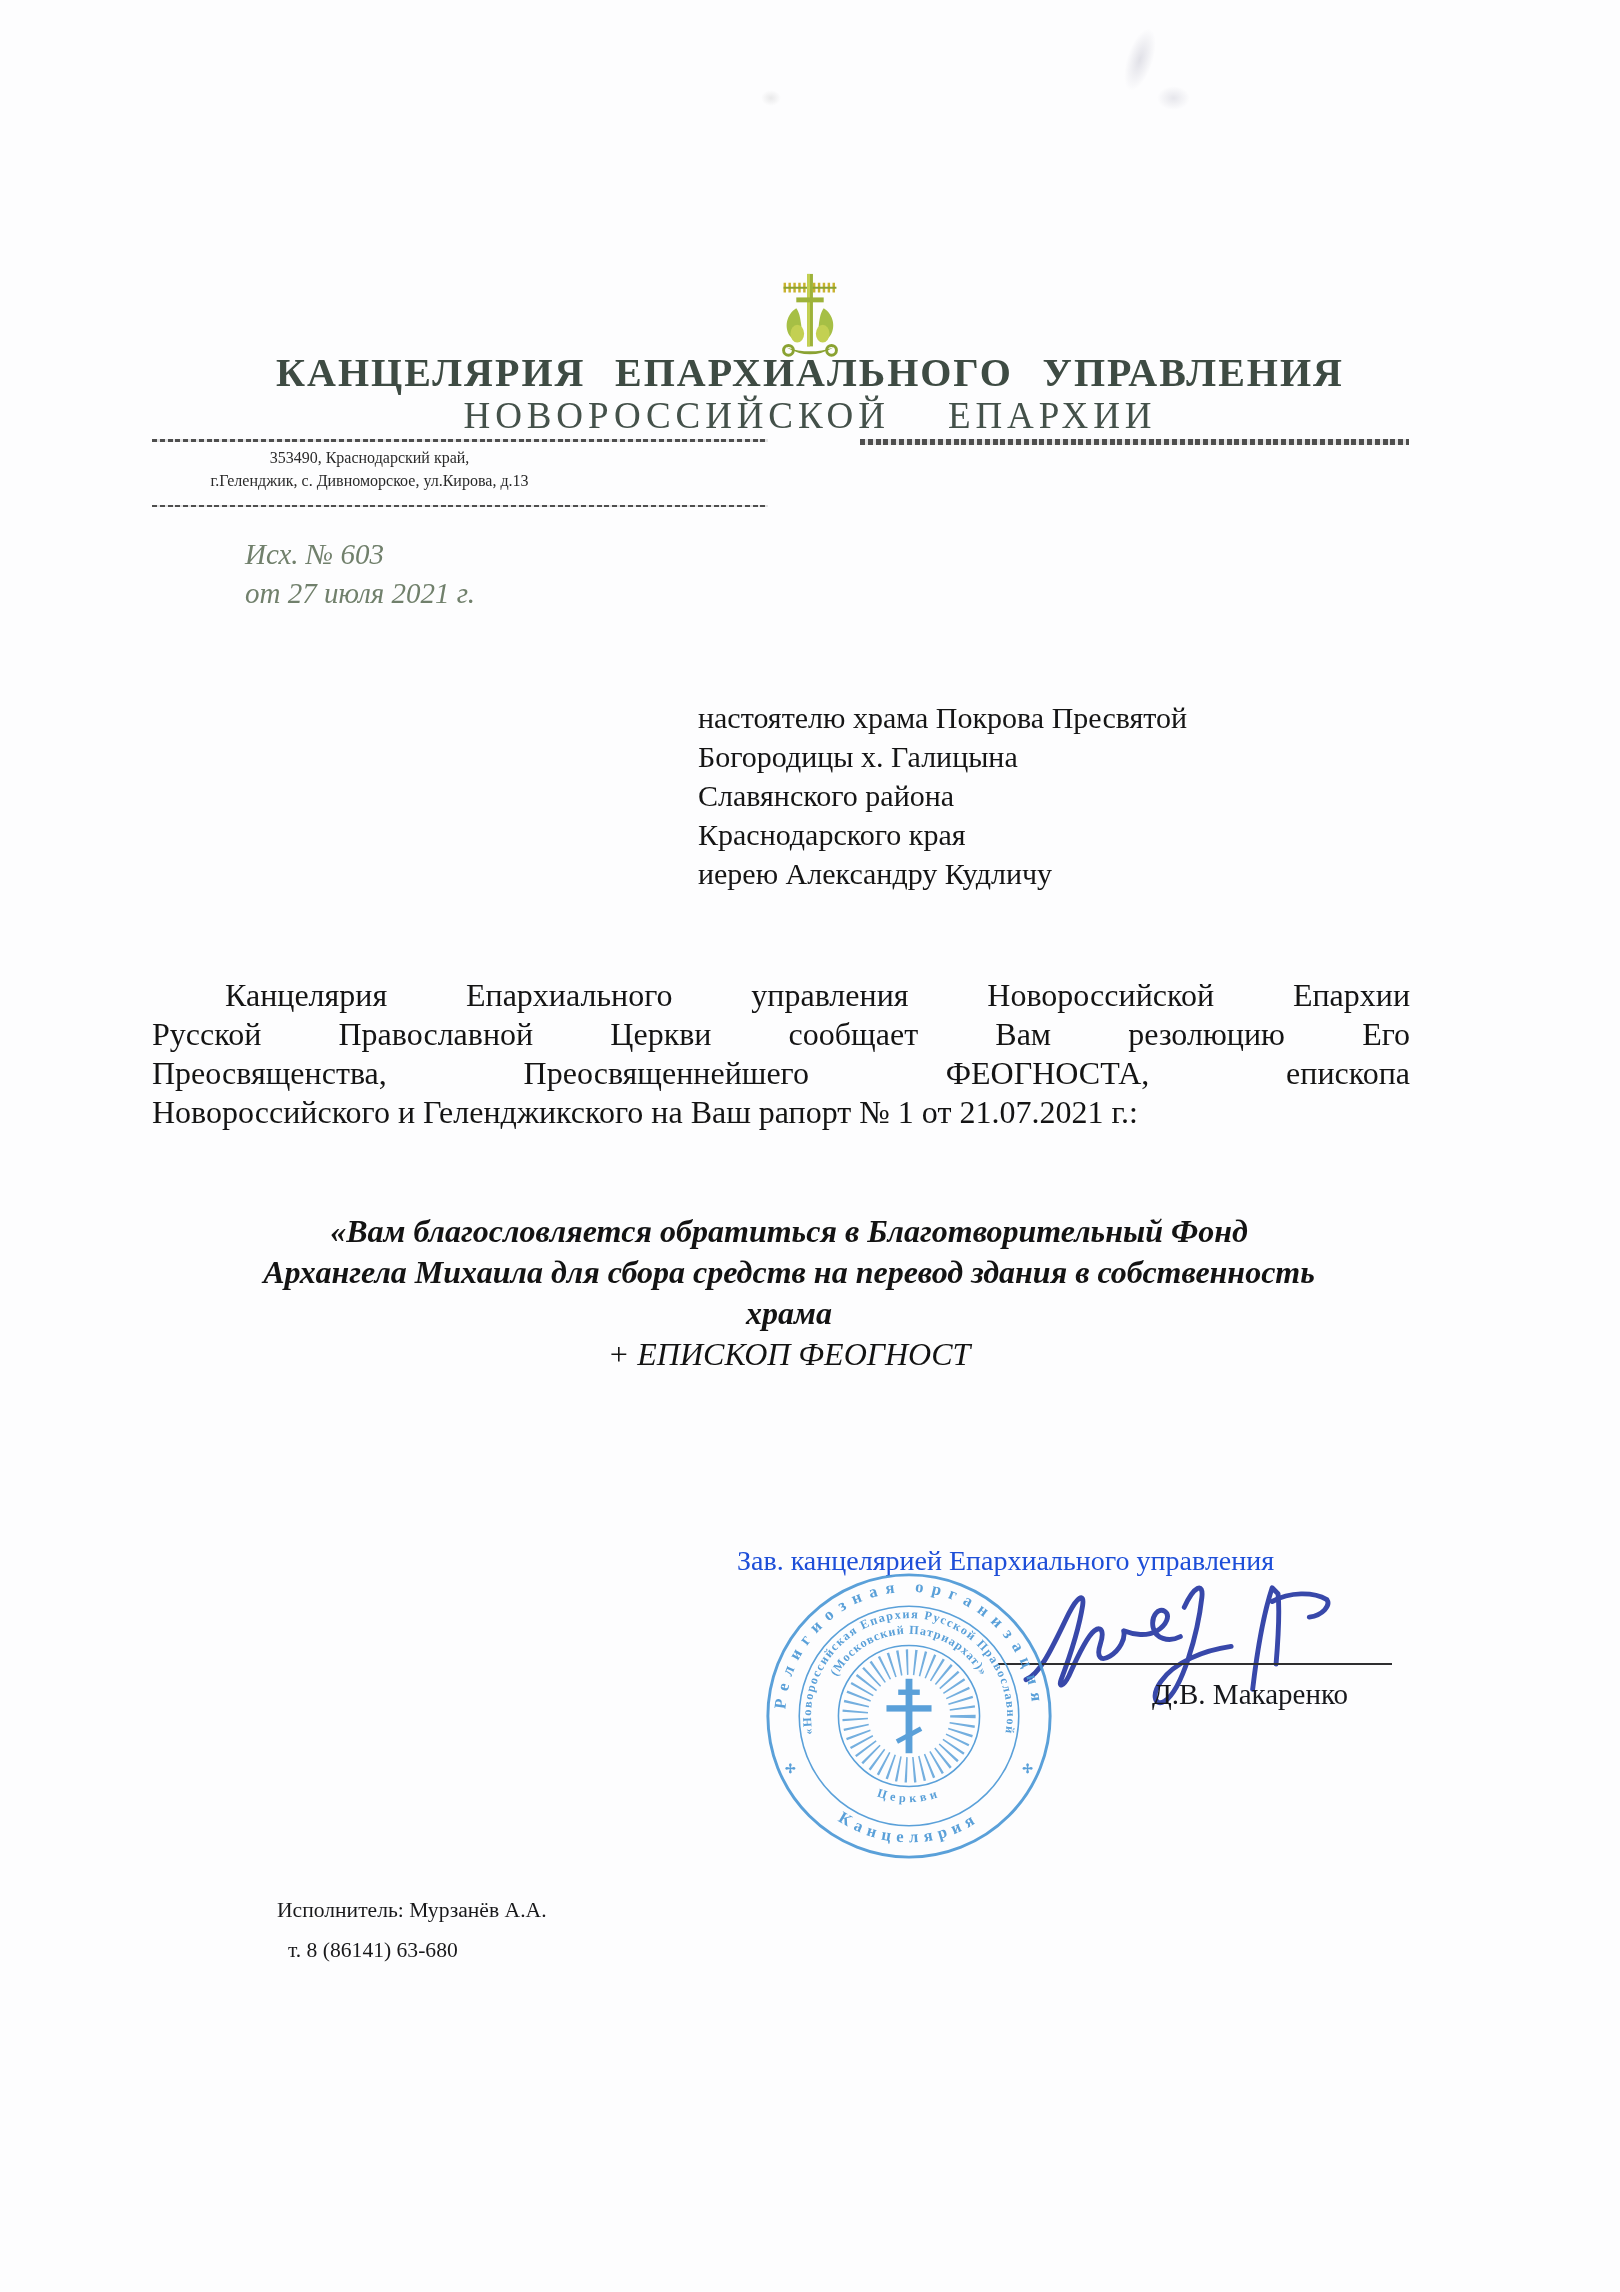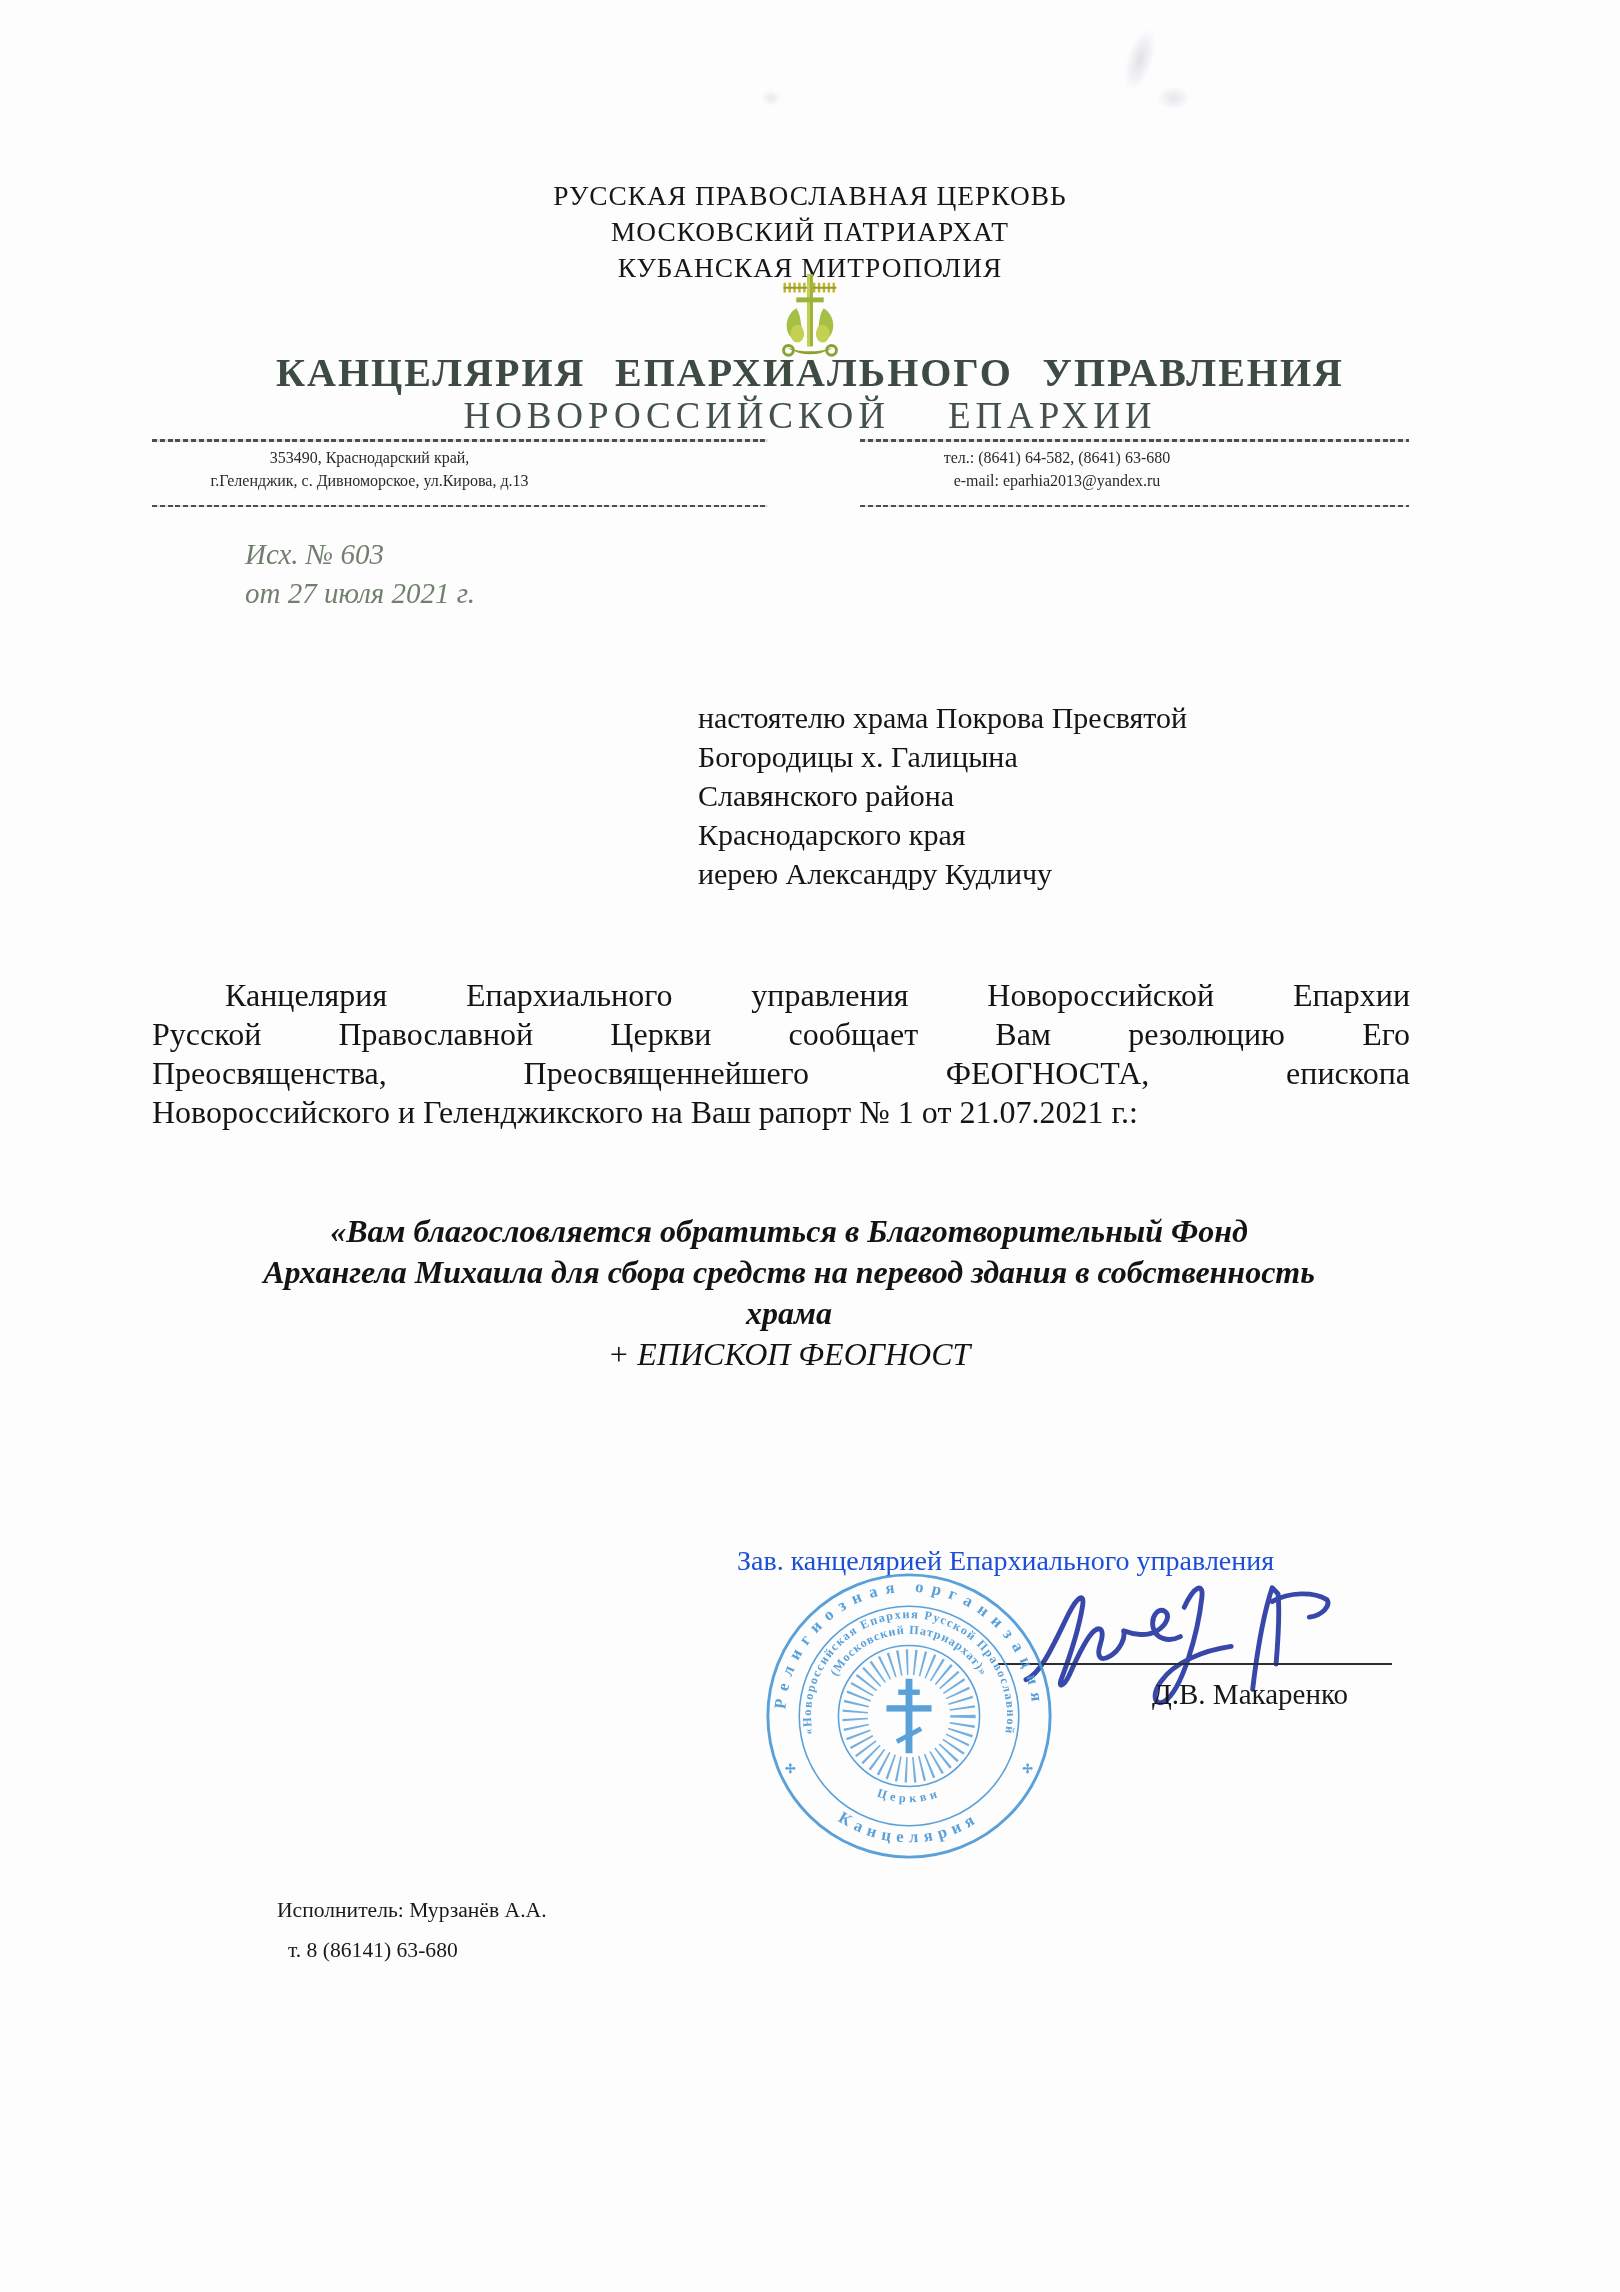--- a/index.html
+++ b/index.html
@@ -61,25 +61,20 @@
 </style>
 </head>
 <body>
 
 <div class="page">
 
   <div class="artifact a1"></div>
   <div class="artifact a2"></div>
   <div class="artifact a3"></div>
 
-  <div class="church-lines">
-    <div>РУССКАЯ ПРАВОСЛАВНАЯ ЦЕРКОВЬ</div>
-    <div>МОСКОВСКИЙ ПАТРИАРХАТ</div>
-    <div>КУБАНСКАЯ МИТРОПОЛИЯ</div>
-  </div>
 
   <svg class="emblem" width="118" height="94" viewBox="0 0 120 96">
     <line x1="33" y1="17" x2="87" y2="17" stroke="#c8b22f" stroke-width="10" stroke-dasharray="2.5 2.5"></line>
     <line x1="33" y1="17" x2="87" y2="17" stroke="#8aa232" stroke-width="2"></line>
     <rect x="57" y="3" width="6" height="74" fill="#9db23a"></rect>
     <rect x="57" y="3" width="3" height="74" fill="#c3d052"></rect>
     <rect x="46" y="27" width="28" height="5" fill="#9db23a"></rect>
     <path d="M46,38 C36,44 33,58 40,67 C47,74 53,66 51,55 C50,47 49,42 46,38 Z" fill="#a6bf45"></path>
     <path d="M74,38 C84,44 87,58 80,67 C73,74 67,66 69,55 C70,47 71,42 74,38 Z" fill="#a6bf45"></path>
     <ellipse cx="47" cy="64" rx="7" ry="9" fill="#c3d052"></ellipse>
@@ -96,24 +91,20 @@
     <div class="ccol ccol-left">
       <div class="dotline"></div>
       <div class="ctext">
         <div>353490, Краснодарский край,</div>
         <div>г.Геленджик, с. Дивноморское, ул.Кирова, д.13</div>
       </div>
       <div class="dotline"></div>
     </div>
     <div class="ccol ccol-right">
       <div class="dotline"></div>
-      <div class="ctext">
-        <div>тел.: (8641) 64-582, (8641) 63-680</div>
-        <div>e-mail: eparhia2013@yandex.ru</div>
-      </div>
       <div class="dotline"></div>
     </div>
   </div>
 
   <div class="refblock">
     <div>Исх. № 603</div>
     <div>от 27 июля 2021 г.</div>
   </div>
 
   <div class="addressee">

